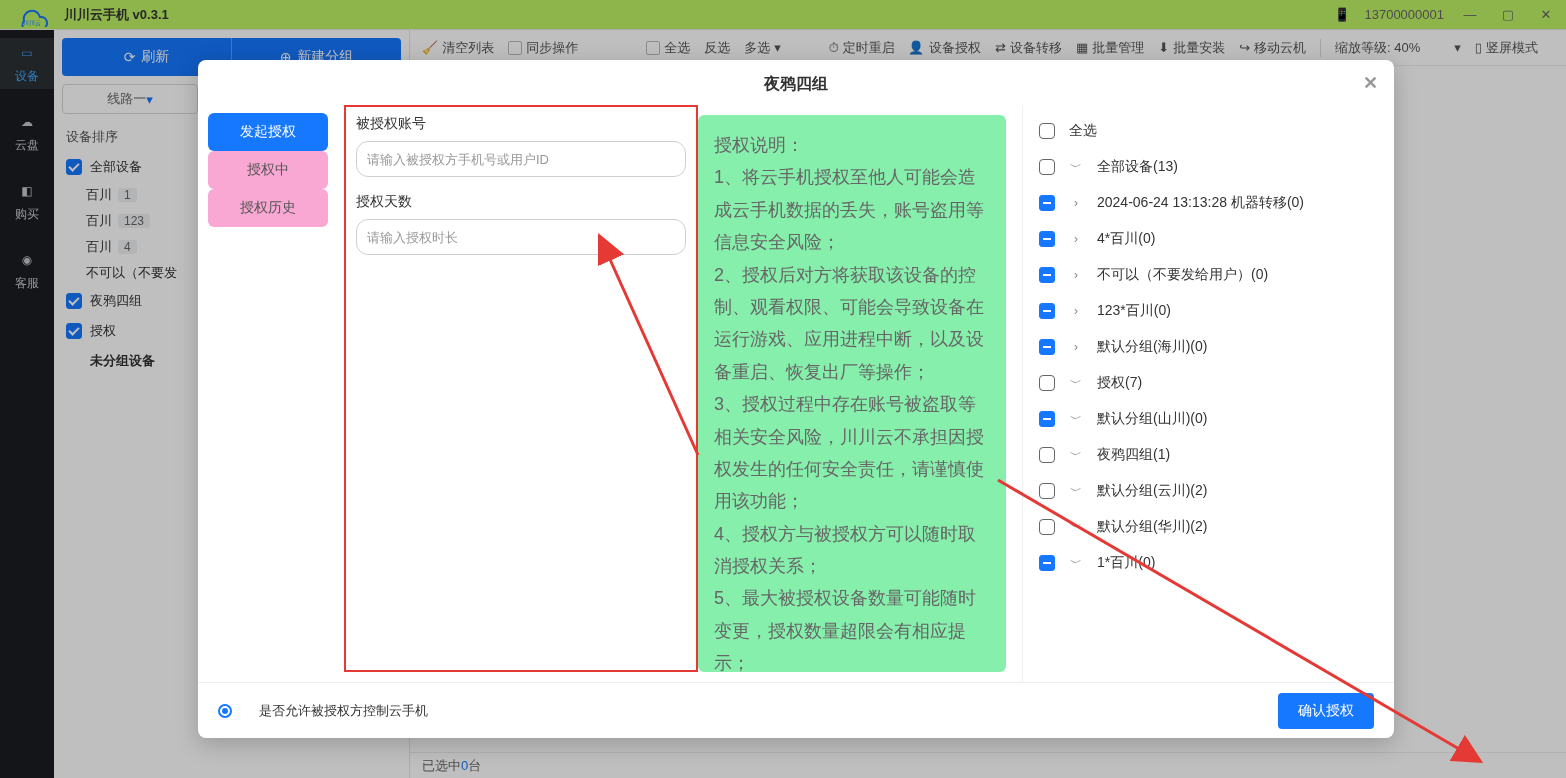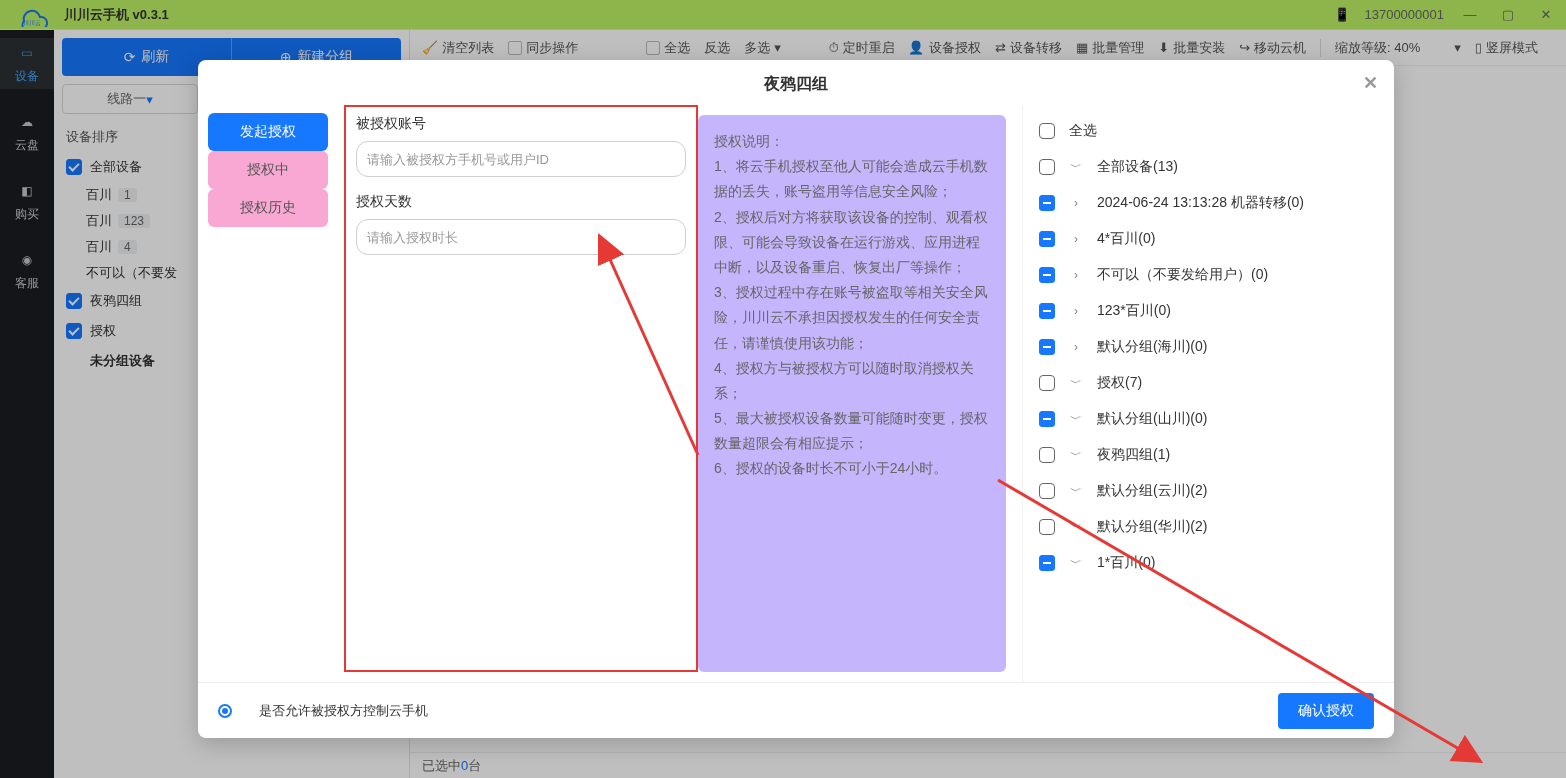--- a/index.html
+++ b/index.html
@@ -59,21 +59,21 @@
 .modal-body { flex:1; display:flex; overflow:hidden;}
 .modal-left-tabs { width:140px; padding:8px 10px; display:flex; flex-direction:column; gap:0;}
 .tab-btn { height:38px; border-radius:6px; display:flex; align-items:center; justify-content:center; font-size:14px; cursor:pointer; background:#f9a8d4; color:#555;}
 .tab-btn.active { background:#1677ff; color:#fff;}
 .modal-center { flex:1; padding:0 16px 10px 6px; display:flex; position:relative;}
 .redbox { border:2px solid #e53935; padding:6px 10px 42px; }
 .form-label { font-size:14px; color:#333; margin:2px 0 8px;}
 .form-input { width:330px; height:36px; border:1px solid #cfcfcf; border-radius:12px; padding:0 10px; font-size:13px;}
 .form-input::placeholder { color:#999;}
 .spacer { flex:1; }
-.info-box { background:#c4b5fd; border-radius:6px; padding:14px 16px; font-size:14px; color:#666; line-height:1.8; margin-top:10px;}
+.info-box { background:#86efac; border-radius:6px; padding:14px 16px; font-size:18px; color:#666; line-height:1.8; margin-top:10px;}
 .modal-right { width:372px; border-left:1px solid #f0f0f0; padding:8px 12px; overflow:auto;}
 .dev-row { display:flex; align-items:center; gap:14px; padding:9px 4px; font-size:14px; color:#333; cursor:pointer;}
 .dev-row .caret { width:14px; color:#888; font-size:12px; text-align:center;}
 .modal-footer { height:56px; border-top:1px solid #eee; display:flex; align-items:center; padding:0 20px; gap:27px;}
 .radio-dot { width:14px; height:14px; border:2px solid #1677ff; border-radius:50%; position:relative;}
 .radio-dot:after { content:""; position:absolute; inset:2px; background:#1677ff; border-radius:50%;}
 .btn-confirm { margin-left:auto; background:#1677ff; color:#fff; border:none; height:36px; padding:0 20px; border-radius:4px; font-size:14px; cursor:pointer;}
 
 
 .arrow { position:absolute; pointer-events:none;}

